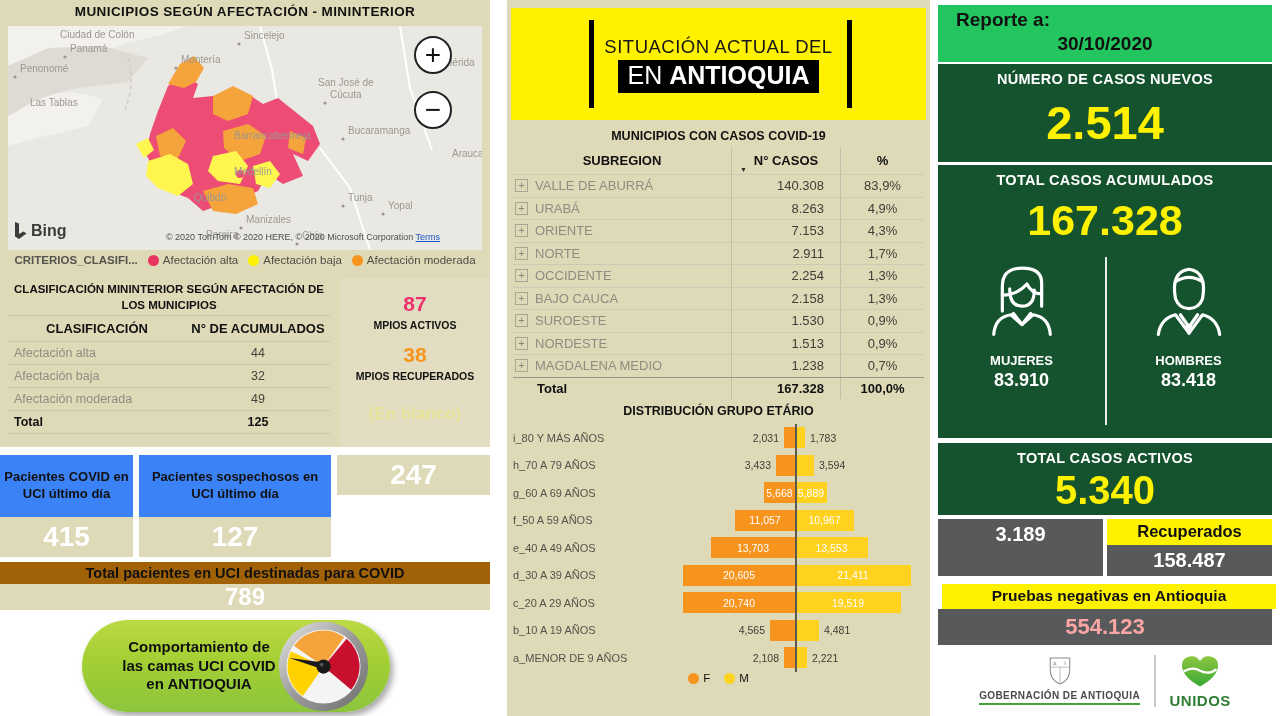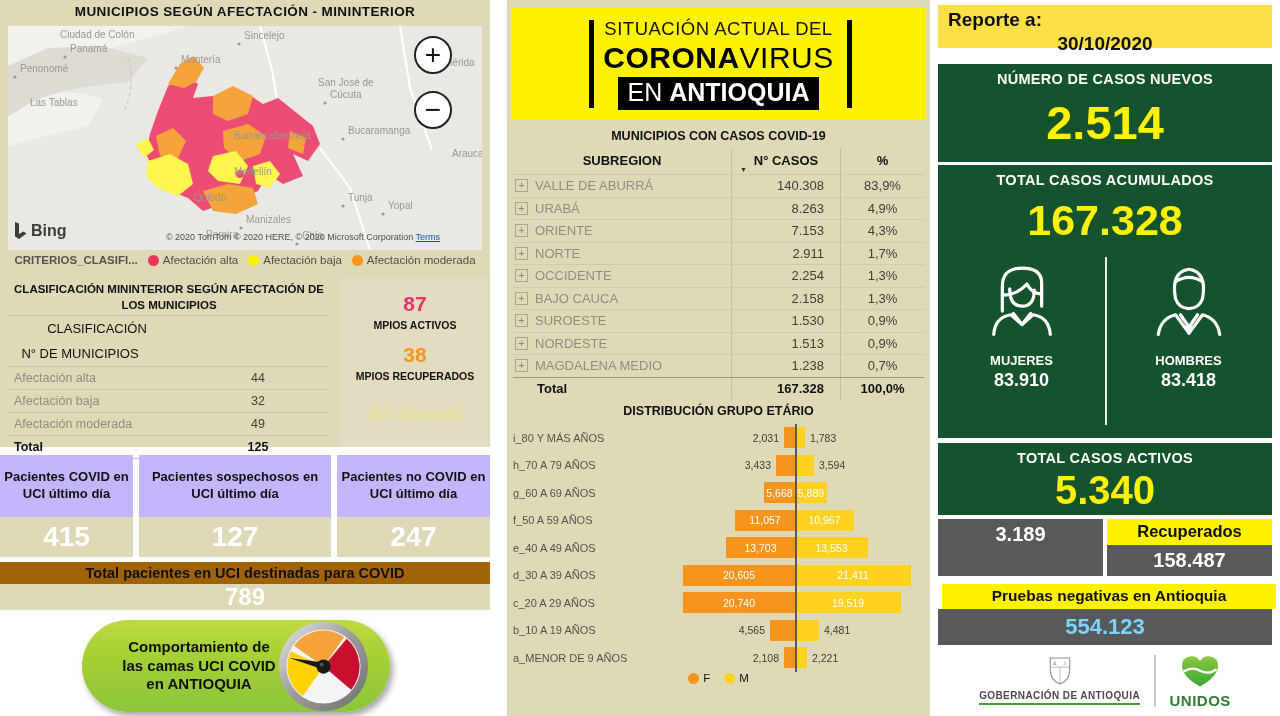--- a/index.html
+++ b/index.html
@@ -24,33 +24,33 @@
   .legend-row { left:0; top:254px; width:490px; display:flex; justify-content:center; align-items:center; gap:10px; font-size:11.5px; color:#4f4e48; }
   .legend-title { font-weight:bold; color:#54534d; }
   .legend-item { display:flex; align-items:center; gap:4px; }
   .dot { width:11px; height:11px; border-radius:50%; display:inline-block; }
 
   .classif-title { left:8px; top:282px; width:322px; text-align:center; font-size:11.5px; font-weight:bold; color:#111; line-height:1.35; }
   .classif-table { left:8px; top:315px; width:322px; font-size:12.5px; color:#8f8d82; }
   .ct-row { display:flex; border-bottom:1px solid #c9c5b0; }
   .ct-row .c1 { width:178px; padding:4px 2px 4px 6px; }
   .ct-row .c2 { width:144px; padding:4px 2px; text-align:center; color:#45433c; }
-  .ct-head { font-weight:normal; color:#111; border-top:1px solid #c9c5b0; border-bottom:1px solid #c9c5b0; font-size:13px;flex-direction:column; }
+  .ct-head { font-weight:bold; color:#111; border-top:1px solid #c9c5b0; border-bottom:1px solid #c9c5b0; font-size:13px; }
   .ct-head .c1, .ct-head .c2 { color:#111; text-align:center; padding:5px 2px; }
   .ct-total { font-weight:bold; }
   .ct-total .c1, .ct-total .c2 { color:#111; }
 
   .mpios-panel { left:340px; top:278px; width:150px; height:169px; background:#e2ddc0; text-align:center; }
   .mpios-num-a { margin-top:14px; font-size:21px; font-weight:bold; color:#ed2f6e; }
   .mpios-lbl { font-size:10.5px; font-weight:bold; color:#111; margin-top:3px; }
   .mpios-num-b { margin-top:12px; font-size:21px; font-weight:bold; color:#f7941d; }
   .mpios-blank { margin-top:22px; font-size:17px; color:#e9e299; font-weight:bold; }
 
   .uci-card { top:455px; }
-  .uci-head { height:62px; background:#c4b5fd; display:flex; align-items:center; justify-content:center; text-align:center;
+  .uci-head { height:62px; background:#3b82f6; display:flex; align-items:center; justify-content:center; text-align:center;
     font-size:13px; font-weight:bold; color:#111; line-height:1.3; padding:2px 4px; }
   .uci-val { height:40px; background:#ded9b7; display:flex; align-items:center; justify-content:center;
     font-size:28px; font-weight:bold; color:#fff; }
   .uci-1 { left:0; width:133px; }
   .uci-2 { left:139px; width:192px; }
   .uci-3 { left:337px; width:153px; }
 
   .uci-total-bar { left:0; top:562px; width:490px; height:22px; background:#a16207; display:flex; align-items:center; justify-content:center;
     font-size:14.5px; font-weight:bold; color:#111; }
   .uci-total-val { left:0; top:584px; width:490px; height:26px; background:#ded9b7; display:flex; align-items:center; justify-content:center;
@@ -99,21 +99,21 @@
   .py-right { width:130px; display:flex; justify-content:flex-start; align-items:center; }
   .py-bar { height:21px; position:relative; flex:none; }
   .py-in { position:absolute; inset:0; display:flex; align-items:center; justify-content:center; color:#fff; font-size:10.5px; white-space:nowrap; }
   .py-out { font-size:10.5px; color:#3f3e38; white-space:nowrap; }
   .py-out.l { margin-right:5px; } .py-out.r { margin-left:5px; }
   .py-axis { position:absolute; left:282px; top:0; width:1.5px; background:#5a584f; }
   .fm-legend { position:absolute; left:0; top:672px; width:423px; display:flex; justify-content:center; gap:14px; align-items:center; font-size:11.5px; color:#111; }
 
   
   .right-col { left:938px; top:0; width:334px; height:716px; }
-  .rep-head { left:0; top:5px; width:334px; height:43px; background:#fde047; padding:4px 10px; }
+  .rep-head { left:0; top:5px; width:334px; height:57px; background:#22c55e; padding:4px 18px; }
   .rep-label { font-size:19px; font-weight:bold; color:#111; }
   .rep-date { text-align:center; font-size:19px; font-weight:bold; color:#111; margin-top:2px; }
   .dark { background:#14532d; color:#fff; text-align:center; }
   .panel-new { left:0; top:64px; width:334px; height:98px; }
   .panel-label { font-size:14.5px; font-weight:bold; letter-spacing:.3px; padding-top:7px; }
   .big-yellow { color:#fff200; font-weight:bold; }
   .num-new { font-size:47px; margin-top:8px; }
   .panel-acc { left:0; top:165px; width:334px; height:273px; }
   .num-acc { font-size:43px; margin-top:8px; }
   .gender-row { display:flex; margin-top:12px; position:relative; }
@@ -121,21 +121,21 @@
   .gender-div { position:absolute; left:50%; top:0; width:1.5px; height:168px; background:#fff; opacity:.9; }
   .gender-label { font-size:13px; font-weight:bold; margin-top:6px; }
   .gender-val { font-size:18px; font-weight:bold; margin-top:2px; }
   .panel-act { left:0; top:443px; width:334px; height:72px; }
   .num-act { font-size:40px; margin-top:2px;text-align:center; }
   .fr-row { left:0; top:519px; width:334px; height:57px; display:flex; gap:4px; }
   .fr-cell { width:165px; display:flex; flex-direction:column; }
   .fr-head { height:26px; background:#fff200; font-size:16.5px; font-weight:bold; color:#111; text-align:center; line-height:25px; }
   .fr-val { flex:1; background:#58595b; color:#fff; font-size:20px; font-weight:bold; text-align:center; line-height:30px; }
   .neg-head { left:4px; top:584px; width:334px; height:25px; background:#fff200; font-size:15.5px; font-weight:bold; color:#111; text-align:center; line-height:24px; }
-  .neg-val { left:0; top:609px; width:334px; height:52px; background:#58595b; color:#7dd3fc; font-size:22px; font-weight:bold; text-align:center; line-height:36px; }
+  .neg-val { left:0; top:609px; width:334px; height:52px; background:#58595b; color:#fca5a5; font-size:22px; font-weight:bold; text-align:center; line-height:36px; }
   .logos { left:0; top:645px; width:334px; height:71px; background:#fff; display:flex; align-items:center; justify-content:center; gap:14px; }
   .gob-logo { text-align:center; }
   .gob-text { font-size:10px; font-weight:bold; color:#4a4a4a; letter-spacing:.4px; border-bottom:2px solid #3fa535; padding-bottom:2px; }
   .logo-div { width:1.5px; height:52px; background:#c9c9c9; }
   .unidos-logo { text-align:center; }
   .unidos-text { font-size:15px; font-weight:800; color:#2e7d32; letter-spacing:.5px; }
 </style>
 </head>
 <body>
 
@@ -235,21 +235,21 @@
       <span class="legend-item">
         <span class="dot" style="background: rgb(247, 148, 29);"></span>
         <span>Afectación moderada</span>
       </span>
     </div>
 
     <div class="abs classif-title">CLASIFICACIÓN MININTERIOR SEGÚN AFECTACIÓN DE LOS MUNICIPIOS</div>
     <div class="abs classif-table">
       <div class="ct-row ct-head">
         <div class="c1">CLASIFICACIÓN</div>
-        <div class="c2">N° DE MUNICIPIOS</div>
+        <div class="c2">N° DE ACUMULADOS</div>
       </div>
       <div id="classif-body">
           <div class="ct-row">
             <div class="c1">Afectación alta</div>
             <div class="c2">44</div>
           </div>
           <div class="ct-row">
             <div class="c1">Afectación baja</div>
             <div class="c2">32</div>
           </div>
@@ -274,21 +274,20 @@
 
     <div class="abs uci-card uci-1">
       <div class="uci-head">Pacientes COVID en UCI último día</div>
       <div class="uci-val">415</div>
     </div>
     <div class="abs uci-card uci-2">
       <div class="uci-head">Pacientes sospechosos en UCI último día</div>
       <div class="uci-val">127</div>
     </div>
     <div class="abs uci-card uci-3">
-      <div class="uci-head">Pacientes no COVID en UCI último día</div>
       <div class="uci-val">247</div>
     </div>
 
     <div class="abs uci-total-bar">Total pacientes en UCI destinadas para COVID</div>
     <div class="abs uci-total-val">789</div>
 
     <div class="abs green-btn">
       <div class="green-btn-text">Comportamiento de las camas UCI COVID en ANTIOQUIA</div>
       <svg class="gauge-wrap" viewBox="-50 -50 100 100">
         <defs>
@@ -309,21 +308,20 @@
       </svg>
     </div>
   </div>
 
   <div class="abs mid-col">
     <div class="banner">
       <div class="banner-bar bar-l"></div>
       <div class="banner-bar bar-r"></div>
       <div class="banner-inner">
         <div class="banner-l1">SITUACIÓN ACTUAL DEL</div>
-        <div class="banner-l2"><span class="b">CORONA</span><span class="r">VIRUS</span></div>
         <div class="banner-l3"><span>EN </span><span class="b">ANTIOQUIA</span></div>
       </div>
     </div>
 
     <div class="sub-title">MUNICIPIOS CON CASOS COVID-19</div>
     <div class="sub-table">
       <div class="st-head">
         <div class="h1">SUBREGION</div>
         <div class="h2"><span>N° CASOS</span><span class="sort-arrow">▼</span></div>
         <div class="h3">%</div>
@@ -455,21 +453,21 @@
           </div>
           <div class="py-right">
             <div class="py-bar" style="width: 59px; background: rgb(255, 210, 31);">
               <span class="py-in">10,967</span>
             </div>
           </div>
         </div>
         <div class="py-row">
           <div class="py-label">e_40 A 49 AÑOS</div>
           <div class="py-left">
-            <div class="py-bar" style="width: 69px; background: rgb(247, 148, 29);">
+            <div class="py-bar" style="width: 84px; background: rgb(247, 148, 29);">
               <span class="py-in">13,703</span>
             </div>
           </div>
           <div class="py-right">
             <div class="py-bar" style="width: 73px; background: rgb(255, 210, 31);">
               <span class="py-in">13,553</span>
             </div>
           </div>
         </div>
         <div class="py-row">

